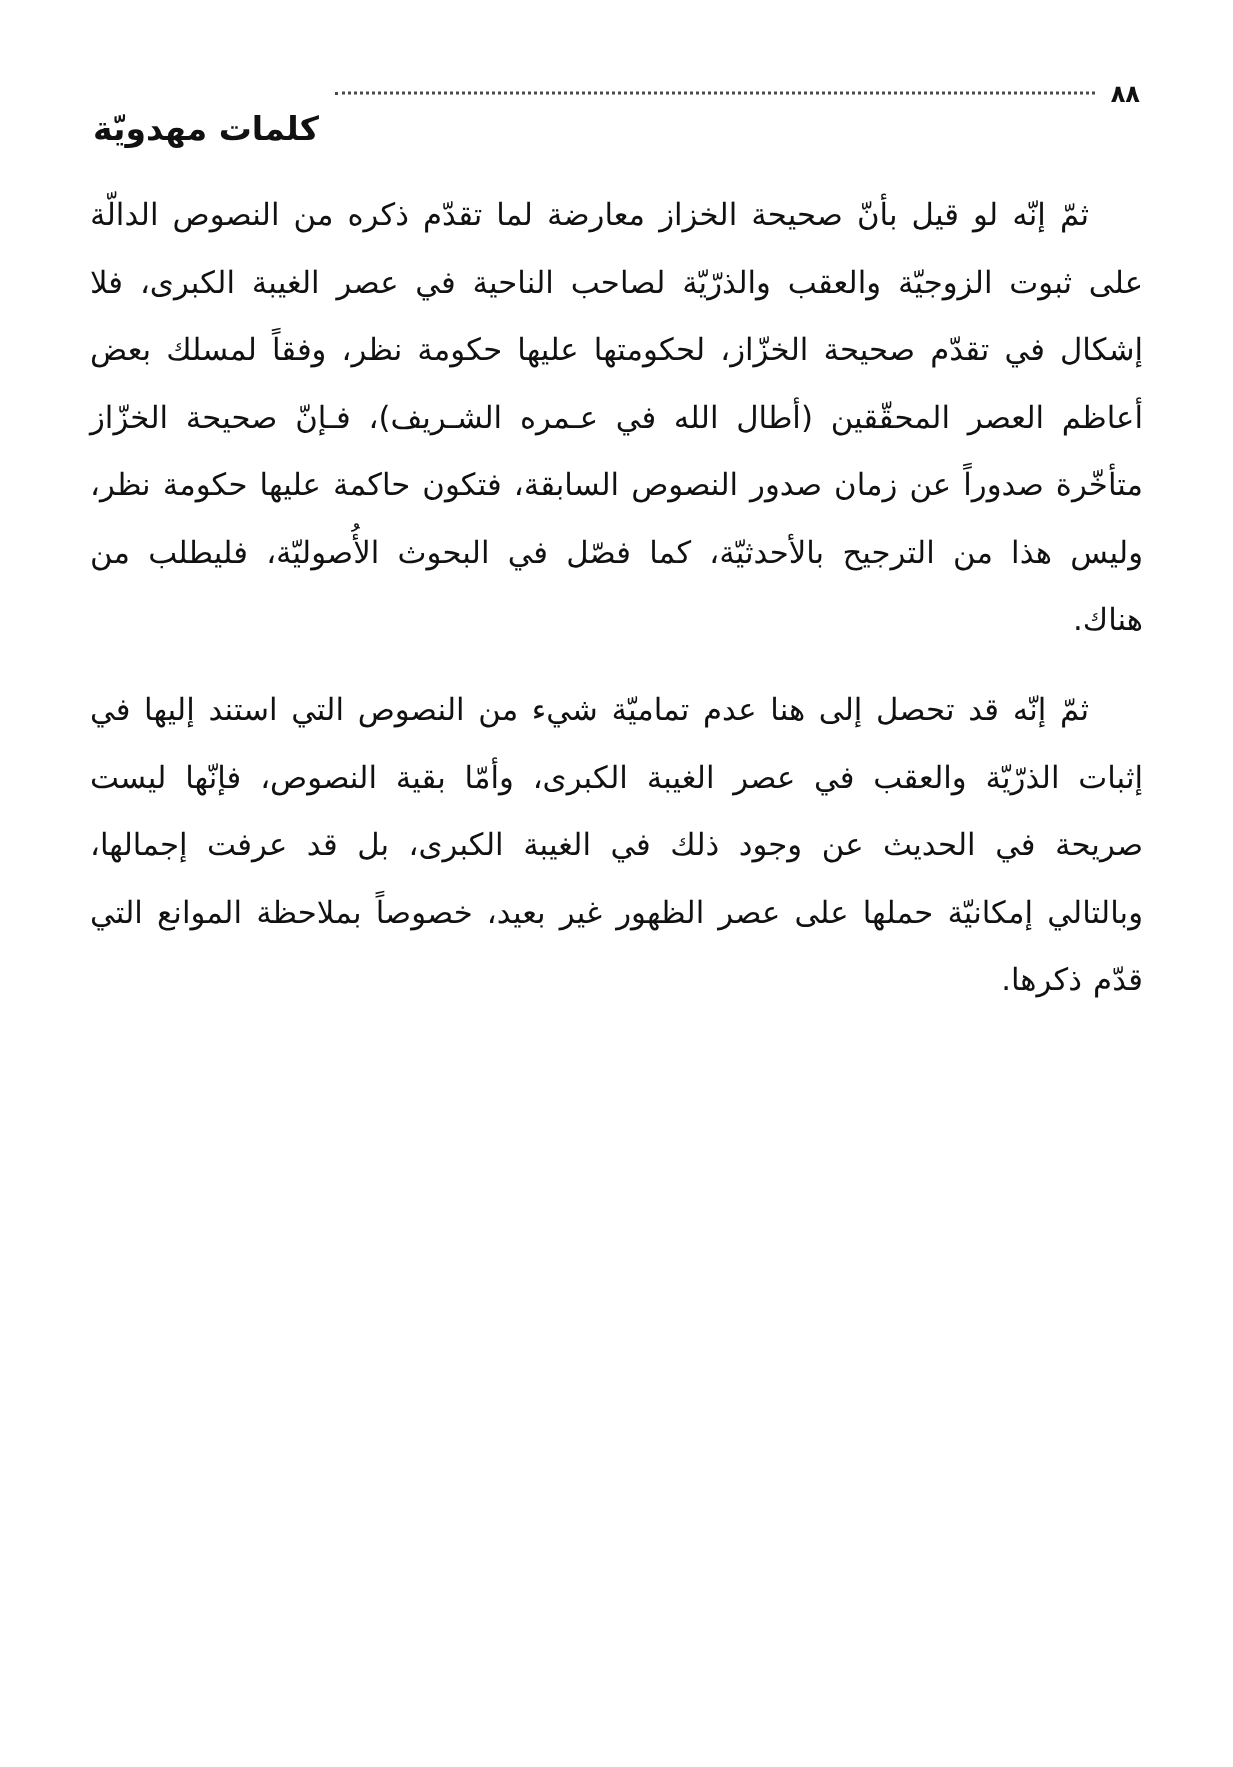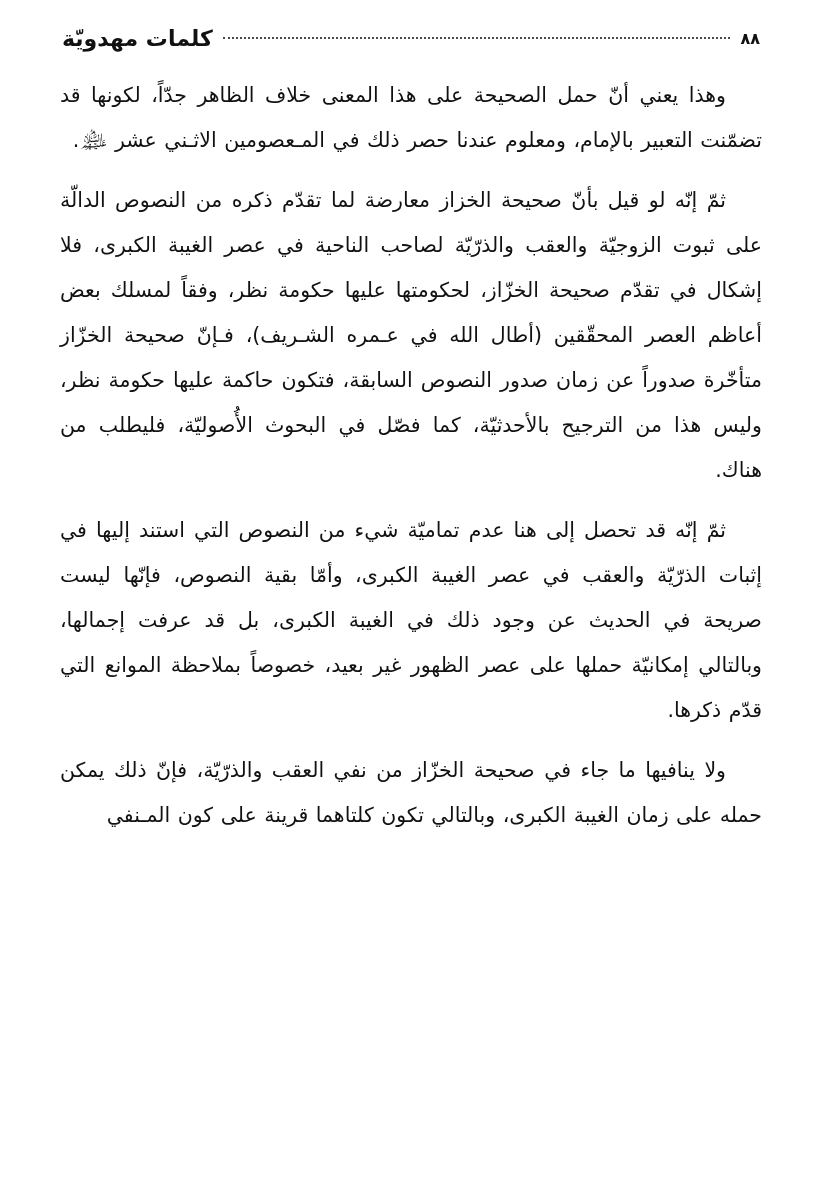--- a/index.html
+++ b/index.html
@@ -38,20 +38,21 @@
     flex: 1;
     height: 1px;
     border-bottom: 2px dotted #4a4a4a;
     margin: 0 10px 2px 10px;
     align-self: center;
   }
   .book-title {
     font-size: 22px;
     font-weight: bold;
     white-space: nowrap;
+    margin-top: 48px;
   }
   .body-text {
     direction: rtl;
     text-align: justify;
     font-size: 20.5px;
     line-height: 45px;
   }
   .body-text p {
     margin: 0 0 15px 0;
     text-indent: 36px;
@@ -66,19 +67,17 @@
 
 <div class="page">
 
   <div class="page-header">
     <span class="page-number">٨٨</span>
     <span class="dotted-leader"></span>
     <span class="book-title">كلمات مهدويّة</span>
   </div>
 
   <div class="body-text">
-    <p>وهذا يعني أنّ حمل الصحيحة على هذا المعنى خلاف الظاهر جدّاً، لكونها قد تضمّنت التعبير بالإمام، ومعلوم عندنا حصر ذلك في المـعصومين الاثـني عشر ﵈.</p>
     <p>ثمّ إنّه لو قيل بأنّ صحيحة الخزاز معارضة لما تقدّم ذكره من النصوص الدالّة على ثبوت الزوجيّة والعقب والذرّيّة لصاحب الناحية في عصر الغيبة الكبرى، فلا إشكال في تقدّم صحيحة الخزّاز، لحكومتها عليها حكومة نظر، وفقاً لمسلك بعض أعاظم العصر المحقّقين (أطال الله في عـمره الشـريف)، فـإنّ صحيحة الخزّاز متأخّرة صدوراً عن زمان صدور النصوص السابقة، فتكون حاكمة عليها حكومة نظر، وليس هذا من الترجيح بالأحدثيّة، كما فصّل في البحوث الأُصوليّة، فليطلب من هناك.</p>
     <p>ثمّ إنّه قد تحصل إلى هنا عدم تماميّة شيء من النصوص التي استند إليها في إثبات الذرّيّة والعقب في عصر الغيبة الكبرى، وأمّا بقية النصوص، فإنّها ليست صريحة في الحديث عن وجود ذلك في الغيبة الكبرى، بل قد عرفت إجمالها، وبالتالي إمكانيّة حملها على عصر الظهور غير بعيد، خصوصاً بملاحظة الموانع التي قدّم ذكرها.</p>
-    <p>ولا ينافيها ما جاء في صحيحة الخزّاز من نفي العقب والذرّيّة، فإنّ ذلك يمكن حمله على زمان الغيبة الكبرى، وبالتالي تكون كلتاهما قرينة على كون المـنفي</p>
   </div>
 
 </div>
 
 </body></html>

